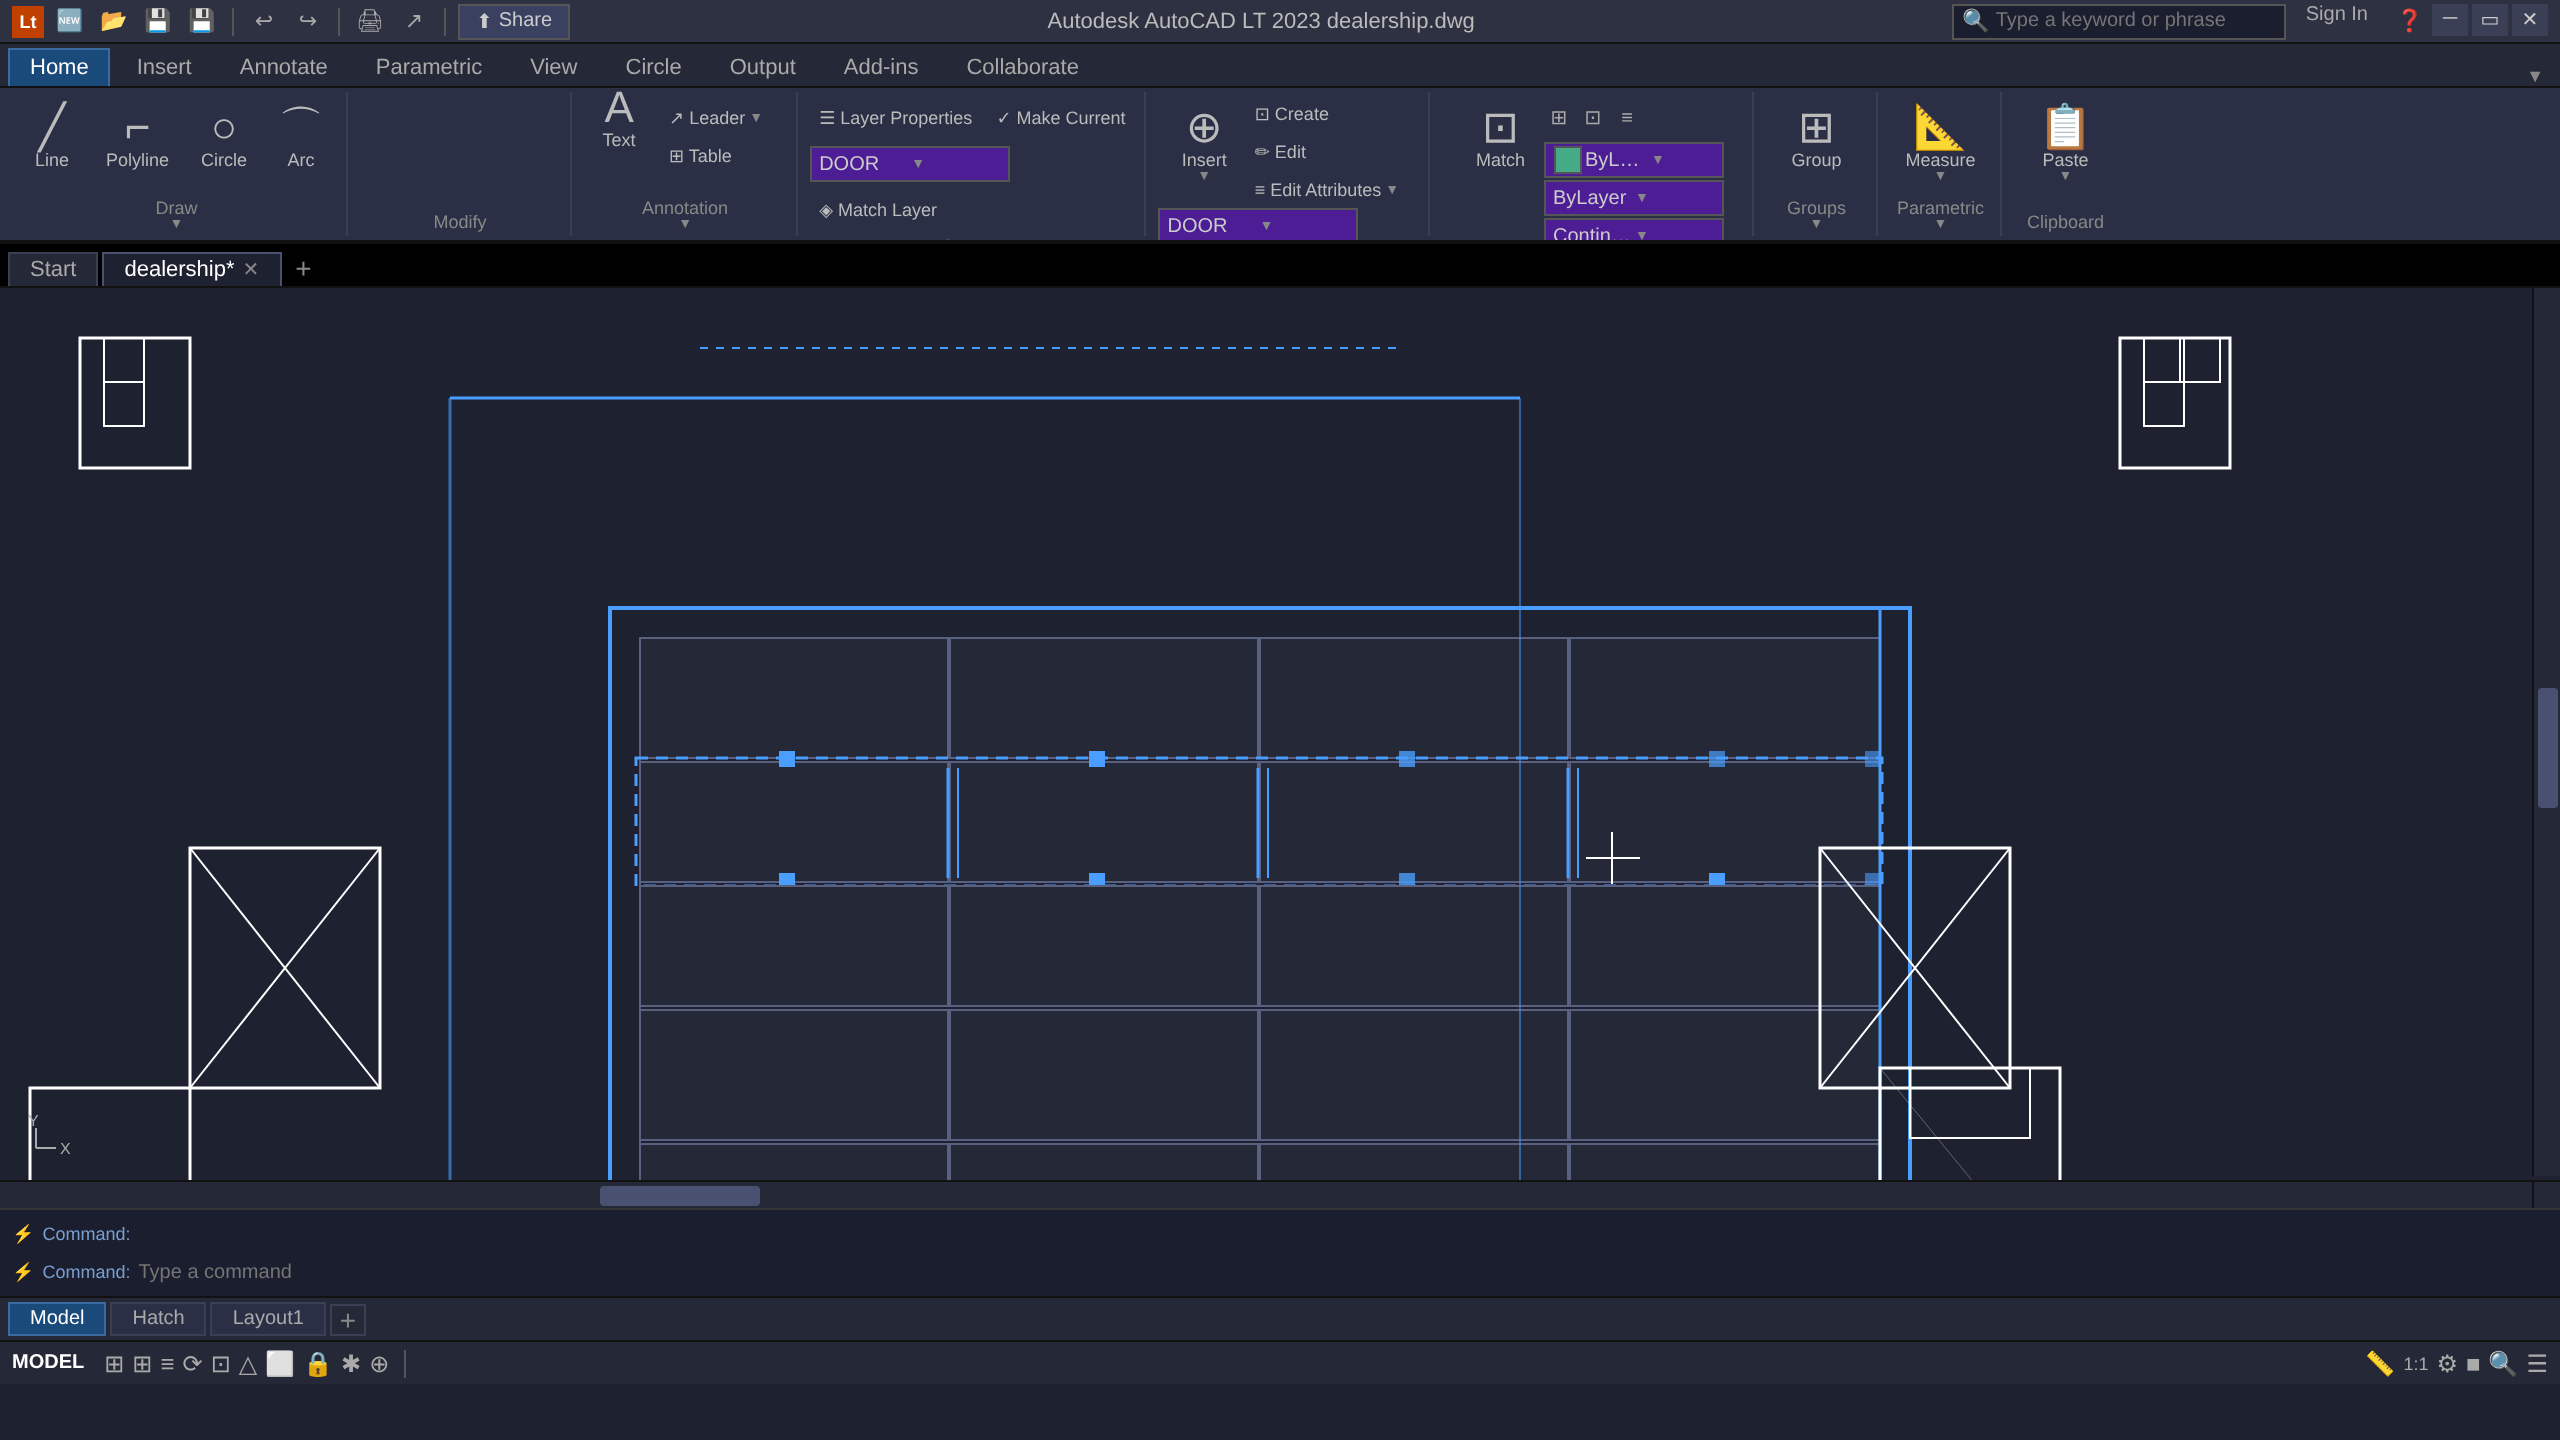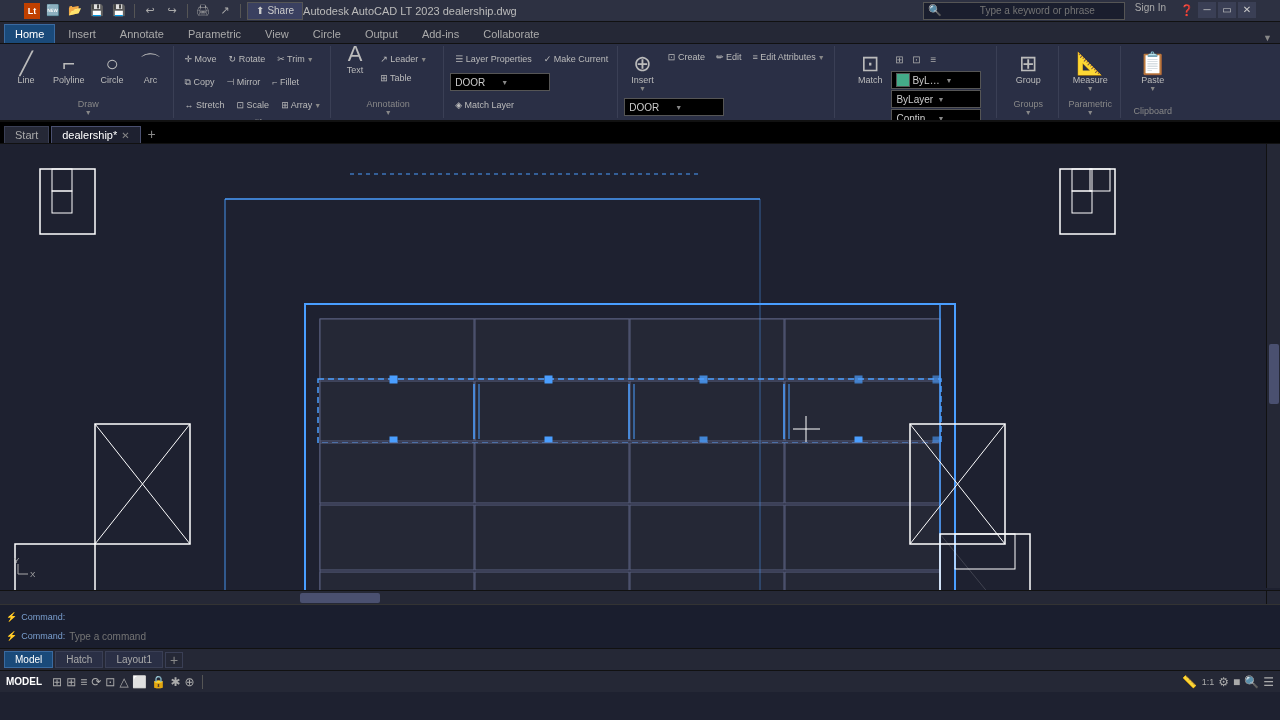--- a/index.html
+++ b/index.html
@@ -5,25 +5,25 @@
     * { margin: 0; padding: 0; box-sizing: border-box; }
     body { width: 1280px; height: 720px; overflow: hidden; background: #1e2130; font-family: 'Segoe UI', Arial, sans-serif; font-size: 11px; color: #ccc; user-select: none; }
 
     
     #titlebar {
       height: 22px;
       background: #2d3142;
       display: flex;
       align-items: center;
       justify-content: space-between;
-      padding: 0 24px;
+      padding: 0 6px;
       border-bottom: 1px solid #111;
     }
     #titlebar .left { display: flex; align-items: center; gap: 4px; }
-    #titlebar .title { flex: 1; font-size: 11px; color: #bbb; }
+    #titlebar .title { flex: 1; text-align: center; font-size: 11px; color: #bbb; }
     #titlebar .right { display: flex; gap: 2px; }
     #titlebar .win-btn { width: 18px; height: 16px; background: #3a3f55; border: none; color: #ccc; font-size: 10px; cursor: pointer; display: flex; align-items: center; justify-content: center; }
 
     .app-logo { width: 16px; height: 16px; background: #c04000; color: #fff; font-size: 9px; font-weight: bold; display: flex; align-items: center; justify-content: center; }
     .qa-btn { width: 18px; height: 18px; display: flex; align-items: center; justify-content: center; color: #aaa; cursor: pointer; font-size: 11px; }
     .qa-sep { width: 1px; height: 14px; background: #555; margin: 0 2px; }
     .share-btn { padding: 0 8px; height: 18px; background: #3a4060; border: 1px solid #555; color: #ccc; font-size: 10px; cursor: pointer; display: flex; align-items: center; gap: 3px; }
 
     
     #ribbon-tabs {
@@ -99,21 +99,21 @@
       display: flex;
       align-items: center;
       gap: 2px;
       white-space: nowrap;
     }
     .dropdown-arrow { font-size: 7px; color: #888; }
 
     
     .ribbon-dropdown {
       height: 18px;
-      background: #000000;
+      background: #4c1d95;
       border: 1px solid #555;
       color: #ccc;
       font-size: 10px;
       padding: 0 4px;
       display: flex;
       align-items: center;
       cursor: pointer;
       min-width: 80px;
       gap: 2px;
     }
@@ -274,21 +274,20 @@
       min-width: 160px;
     }
     .search-box input {
       background: transparent;
       border: none;
       color: #aaa;
       font-size: 10px;
       outline: none;
       width: 140px;
       font-family: inherit;
-      margin-left: 35px;
     }
 
     
     .prop-icons { display: flex; align-items: center; gap: 1px; }
     .prop-icon-btn { width: 16px; height: 16px; display: flex; align-items: center; justify-content: center; color: #aaa; cursor: pointer; font-size: 10px; }
 
     
     .color-swatch { width: 14px; height: 14px; border: 1px solid #555; display: inline-block; }
   </style>
 </head>
@@ -361,37 +360,20 @@
       <div class="rbn-btn-large">
         <div class="rbn-btn-icon">⌒</div>
         <div>Arc</div>
       </div>
     </div>
     <div class="ribbon-group-label">Draw</div>
     <div class="dropdown-arrow">▼</div>
   </div>
 
   <div class="ribbon-group" style="min-width:110px;">
-    <div style="display:flex;flex-direction:column;gap:1px;flex:1;">
-      <div class="ribbon-row">
-        <div class="ribbon-sm-btn">✛ Move</div>
-        <div class="ribbon-sm-btn">↻ Rotate</div>
-        <div class="ribbon-sm-btn">✂ Trim <span class="dropdown-arrow">▼</span></div>
-      </div>
-      <div class="ribbon-row">
-        <div class="ribbon-sm-btn">⧉ Copy</div>
-        <div class="ribbon-sm-btn">⊣ Mirror</div>
-        <div class="ribbon-sm-btn">⌐ Fillet</div>
-      </div>
-      <div class="ribbon-row">
-        <div class="ribbon-sm-btn">↔ Stretch</div>
-        <div class="ribbon-sm-btn">⊡ Scale</div>
-        <div class="ribbon-sm-btn">⊞ Array <span class="dropdown-arrow">▼</span></div>
-      </div>
-    </div>
     <div class="ribbon-group-label">Modify</div>
 
   </div>
 
   <div class="ribbon-group" style="min-width:80px;">
     <div style="display:flex;flex-direction:column;gap:1px;flex:1;">
       <div class="ribbon-row">
         <div class="rbn-btn-large">
           <div class="rbn-btn-icon">A</div>
           <div>Text</div>
@@ -427,21 +409,21 @@
 
   </div>
 
   <div class="ribbon-group" style="min-width:140px;">
     <div style="display:flex;gap:2px;flex:1;align-items:flex-start;">
       <div class="rbn-btn-large">
         <div class="rbn-btn-icon">⊕</div>
         <div>Insert</div>
         <div class="dropdown-arrow">▼</div>
       </div>
-      <div style="display:flex;flex-direction:row;gap:1px;">
+      <div style="display:flex;flex-direction:column;gap:1px;">
         <div class="ribbon-sm-btn">⊡ Create</div>
         <div class="ribbon-sm-btn">✏ Edit</div>
         <div class="ribbon-sm-btn">≡ Edit Attributes <span class="dropdown-arrow">▼</span></div>
       </div>
     </div>
     <div style="display:flex;align-items:center;gap:2px;width:100%;">
       <div class="ribbon-dropdown" style="min-width:100px;">
         <span>DOOR</span>
         <span class="dropdown-arrow">▼</span>
       </div>

